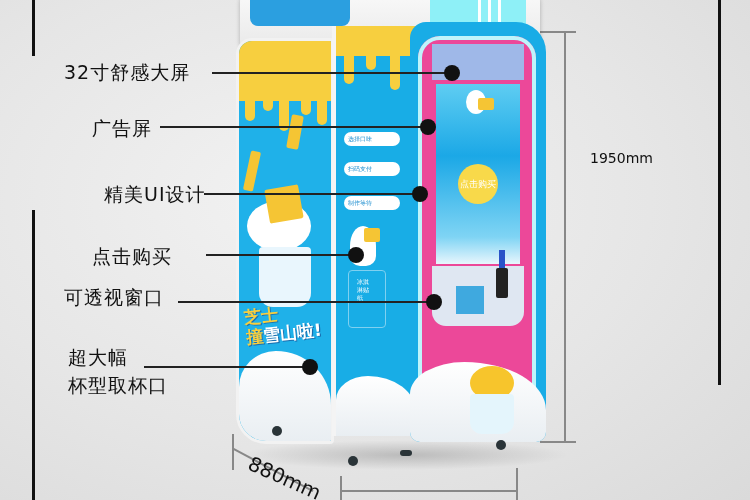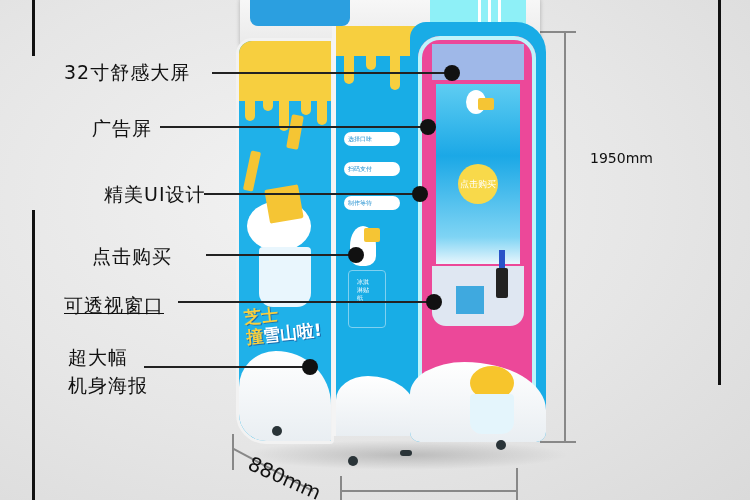--- a/index.html
+++ b/index.html
@@ -179,20 +179,20 @@
 <div class="callout-dot" style="left:420px; top:119px;"></div>
 
 <div class="callout-label" style="left:104px; top:182px;">精美UI设计</div>
 <div class="callout-line" style="left:204px; top:193px; width:216px;"></div>
 <div class="callout-dot" style="left:412px; top:186px;"></div>
 
 <div class="callout-label" style="left:92px; top:244px;">点击购买</div>
 <div class="callout-line" style="left:206px; top:254px; width:150px;"></div>
 <div class="callout-dot" style="left:348px; top:247px;"></div>
 
-<div class="callout-label" style="left:64px; top:293px;text-decoration:underline;">可透视窗口</div>
+<div class="callout-label" style="left:64px; top:285px;">可透视窗口</div>
 <div class="callout-line" style="left:178px; top:301px; width:256px;"></div>
 <div class="callout-dot" style="left:426px; top:294px;"></div>
 
 <div class="callout-label" style="left:68px; top:345px; text-align:left;">超大幅</div>
-<div class="callout-label" style="left:68px; top:373px; text-align:left;">机身海报</div>
+<div class="callout-label" style="left:68px; top:373px; text-align:left;">杯型取杯口</div>
 <div class="callout-line" style="left:144px; top:366px; width:166px;"></div>
 <div class="callout-dot" style="left:302px; top:359px;"></div>
 
 </body></html>

